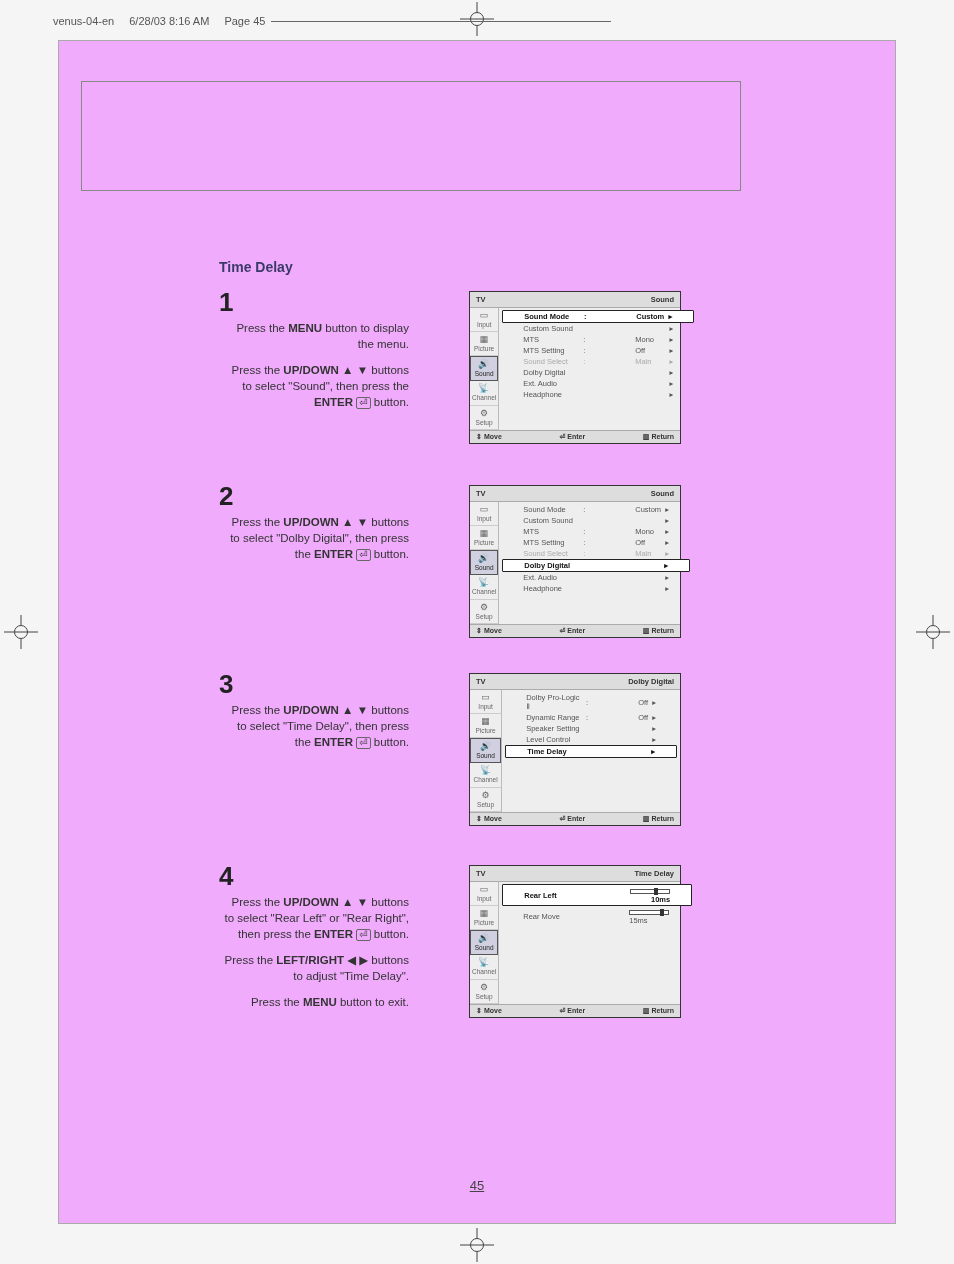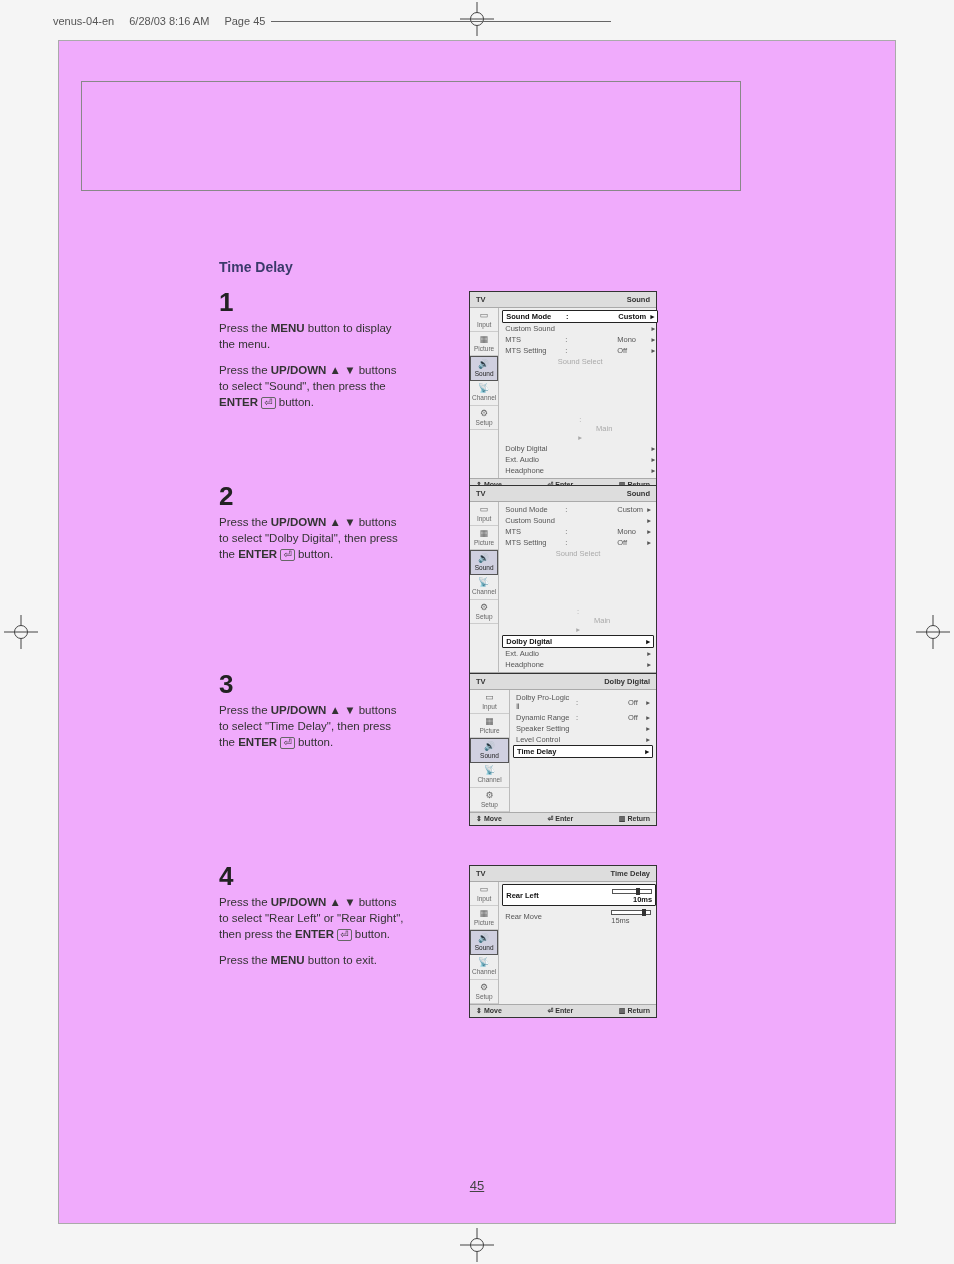--- a/index.html
+++ b/index.html
@@ -92,28 +92,28 @@
     font-weight: bold;
     color: #222;
     margin-bottom: 2px;
   }
   .step .text {
     font-size: 11.5px;
     line-height: 1.4;
     color: #333;
     width: 190px;
   }
-  .step .text p { margin-bottom: 10px; }
+  .step .text p { margin-bottom: 10px; text-align: right; }
   .step .text b { font-weight: bold; }
 
   .menu {
     position: absolute;
     left: 250px;
     top: 4px;
-    width: 188px;
+    width: 212px;
     border: 1px solid #333;
     background: #eee;
     font-size: 7.5px;
   }
   .menu-header {
     display: flex;
     justify-content: space-between;
     font-weight: bold;
     padding: 3px 6px;
     background: #ddd;
@@ -146,35 +146,35 @@
     margin-bottom: 1px;
   }
   .opts {
     flex: 1;
     padding: 2px 3px;
   }
   .opt {
     display: flex;
     justify-content: space-between;
     align-items: center;
-    padding: 1px 3px;
+    padding: 1px 21px;
     color: #555;
   }
   .opt .lbl { flex: 0 0 58px; }
   .opt .col { flex: 0 0 6px; text-align: center; }
   .opt .val { flex: 1; margin-left: 48px; }
   .opt .arr { flex: 0 0 8px; text-align: right; }
   .opt.hl {
     background: #fff;
     border: 1px solid #222;
     color: #111;
     font-weight: bold;
     border-radius: 1px;
   }
-  .opt.dim { color: #aaa; flex-direction: column; }
+  .opt.dim { color: #aaa; }
   .slider {
     display: inline-block;
     width: 40px; height: 5px;
     border: 1px solid #555;
     position: relative;
     vertical-align: middle;
     background: #fff;
   }
   .slider .knob {
     position: absolute;
@@ -454,20 +454,21 @@
             <span class="mf-move">Move</span>
             <span class="mf-enter">Enter</span>
             <span class="mf-return">Return</span>
           </div>
         </div>
       </div>
       <div class="step" style="top: 820px;">
         <div class="num">4</div>
         <div class="text">
           <p>Press the <b>UP/DOWN</b> ▲ ▼ buttons to select "Rear Left" or "Rear Right", then press the <b>ENTER</b> <span class="enter-glyph">⏎</span>  button.</p>
+          <p>Press the <b>LEFT/RIGHT</b> ◀ ▶ buttons to adjust "Time Delay".</p>
           <p>Press the <b>MENU</b> button to exit.</p>
         </div>
         <div class="menu">
           <div class="menu-header">
             <span>TV</span>
             <span>Time Delay</span>
           </div>
           <div class="menu-body">
             <div class="nav">
               <div class="nav-item"><span class="ic">▭</span>Input</div>

